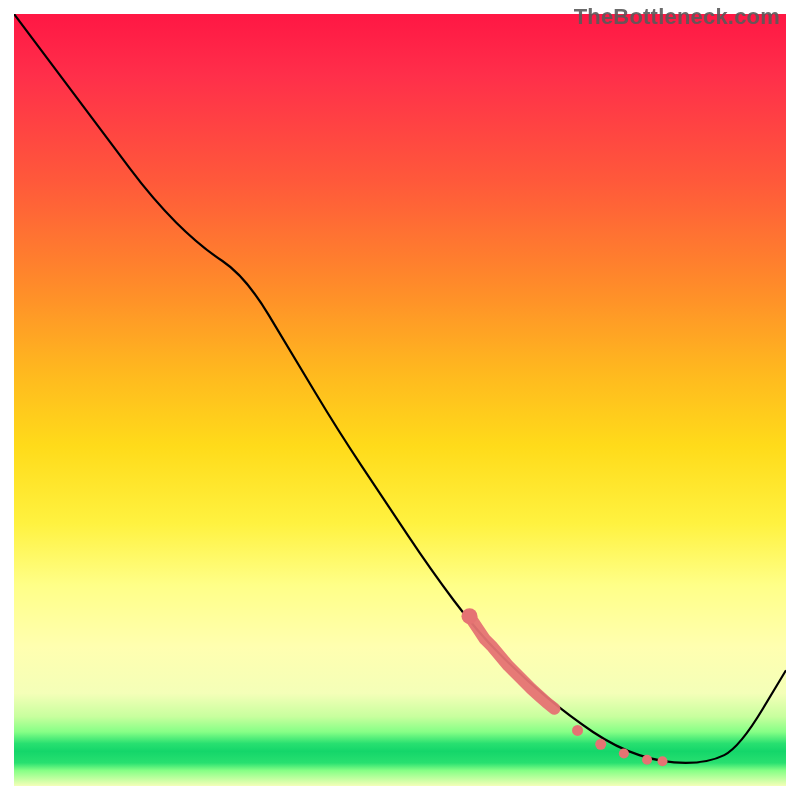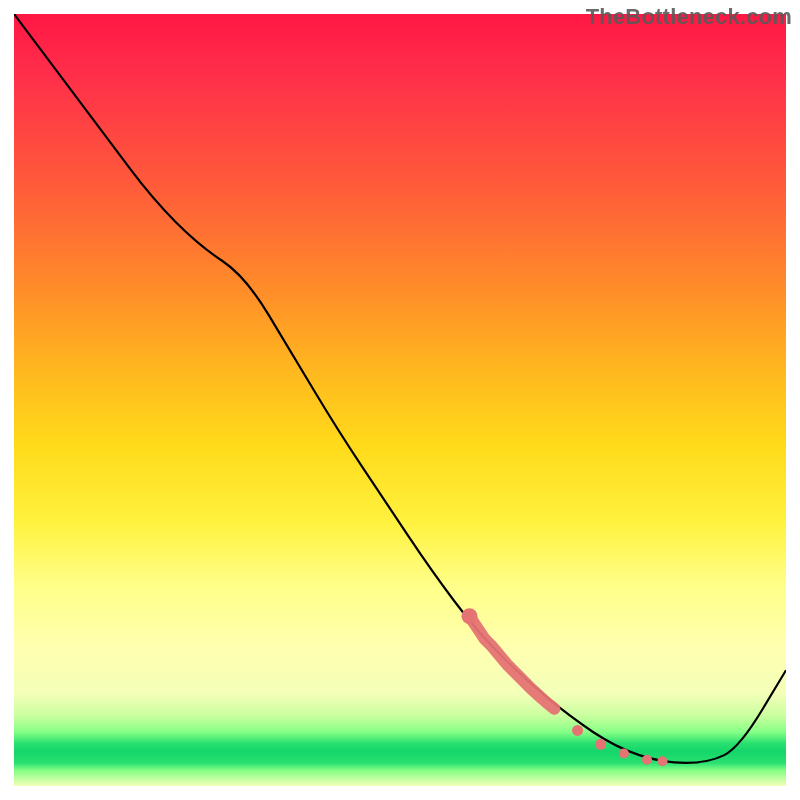--- a/index.html
+++ b/index.html
@@ -52,21 +52,21 @@
   }
   svg.overlay {
     position: absolute;
     left: 0; top: 0;
     width: 100%;
     height: 100%;
   }
   .watermark {
     position: absolute;
     top: 4px;
-    right: 8px;
+    right: 20px;
     font-size: 22px;
     font-weight: 600;
     color: #5a5a5a;
     opacity: 0.9;
     letter-spacing: 0.2px;
   }
 </style>
 </head>
 <body>
 

